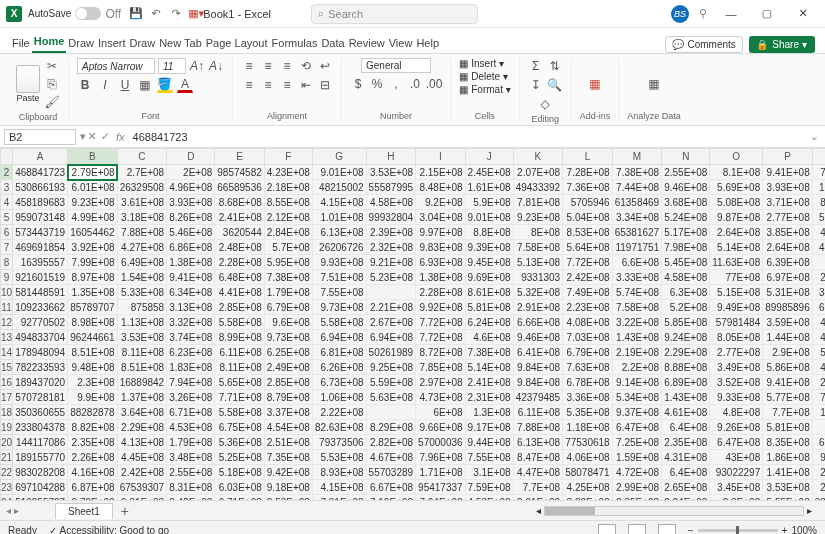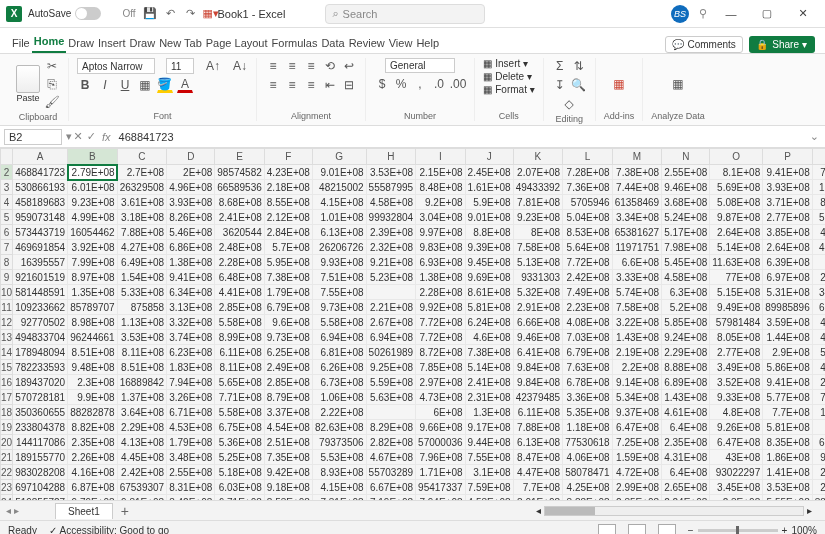--- a/index.html
+++ b/index.html
@@ -31,21 +31,21 @@
 .grp:last-child { border-right: none; }
 .grp .ctls { flex: 1; display: flex; align-items: center; gap: 4px; flex-wrap: wrap; }
 .grp .lbl { font-size: 9px; color: #666; margin-top: 2px; }
 .ico { width: 16px; height: 16px; display: inline-flex; align-items: center; justify-content: center; color: #555; font-size: 12px; border: 1px solid transparent; }
 .ico.big { width: 28px; height: 32px; }
 .combo { border: 1px solid #ccc; padding: 1px 4px; font-size: 10px; background: #fff; display: flex; align-items: center; }
 .paste-btn { display: flex; flex-direction: column; align-items: center; }
 .clipboard-icon { width: 24px; height: 28px; background: linear-gradient(#fff,#eee); border: 1px solid #bbb; border-radius: 2px; position: relative; }
 
 .fbar { height: 22px; background: #fff; border-bottom: 1px solid #ddd; display: flex; align-items: center; font-size: 11px; }
-.namebox { width: 58px; border: 1px solid #ccc; margin: 0 4px; padding: 1px 4px; background: #fff; }
+.namebox { width: 72px; border: 1px solid #ccc; margin: 0 4px; padding: 1px 4px; background: #fff; }
 .fbar .fx { color: #888; margin: 0 4px; font-style: italic; }
 .formula-input { flex: 1; padding: 1px 4px; }
 .fbar .fx-chk { color:#888; margin:0 2px; }
 
 .grid-wrap { position: relative; height: 352px; overflow: hidden; }
 table.grid { border-collapse: collapse; table-layout: fixed; }
 .grid th { background: #f3f3f3; border: 1px solid #ddd; font-weight: normal; color: #555; font-size: 10px; position: sticky; }
 .grid th.colh { height: 16px; }
 .grid th.rowh { width: 16px; }
 .grid td { border: 1px solid #e8e8e8; height: 15px; font-size: 10px; padding: 0 2px; white-space: nowrap; overflow: hidden; text-align: right; }
@@ -68,21 +68,21 @@
 .zoom-thumb { position: absolute; left: 38px; top: -3px; width: 3px; height: 9px; background: #666; }
 </style>
 </head>
 <body>
 
 <div class="titlebar">
   <span class="xl-icon">X</span>
   <div class="autosave">
     <span>AutoSave</span>
     <span class="switch"></span>
-    <span style="font-size:10px;color:#888;margin-left:17px;">Off</span>
+    <span style="font-size:12px;color:#888;">Off</span>
   </div>
   <div class="qat">
     <span>💾</span>
     <span>↶</span>
     <span>↷</span>
     <span style="color:#c43;">▦▾</span>
   </div>
   <span class="doc">Book1 - Excel</span>
   <div class="searchbox">
     <span style="margin-right:4px;">⌕</span>
@@ -136,21 +136,21 @@
       <div style="display:flex;flex-direction:column;gap:2px;">
         <span class="ico">✂</span>
         <span class="ico">⎘</span>
         <span class="ico">🖌</span>
       </div>
     </div>
     <span class="lbl">Clipboard</span>
   </div>
   <div class="grp">
     <div class="ctls" style="flex-direction:column;align-items:flex-start;gap:3px;">
-      <div style="display:flex;gap:11px;">
+      <div style="display:flex;gap:3px;font-style:italic;">
         <span class="combo" style="width:78px;">Aptos Narrow</span>
         <span class="combo" style="width:28px;">11</span>
         <span class="ico">A↑</span>
         <span class="ico">A↓</span>
       </div>
       <div style="display:flex;gap:4px;">
         <span class="ico">
             <b>B</b>
           </span>
         <span class="ico">

